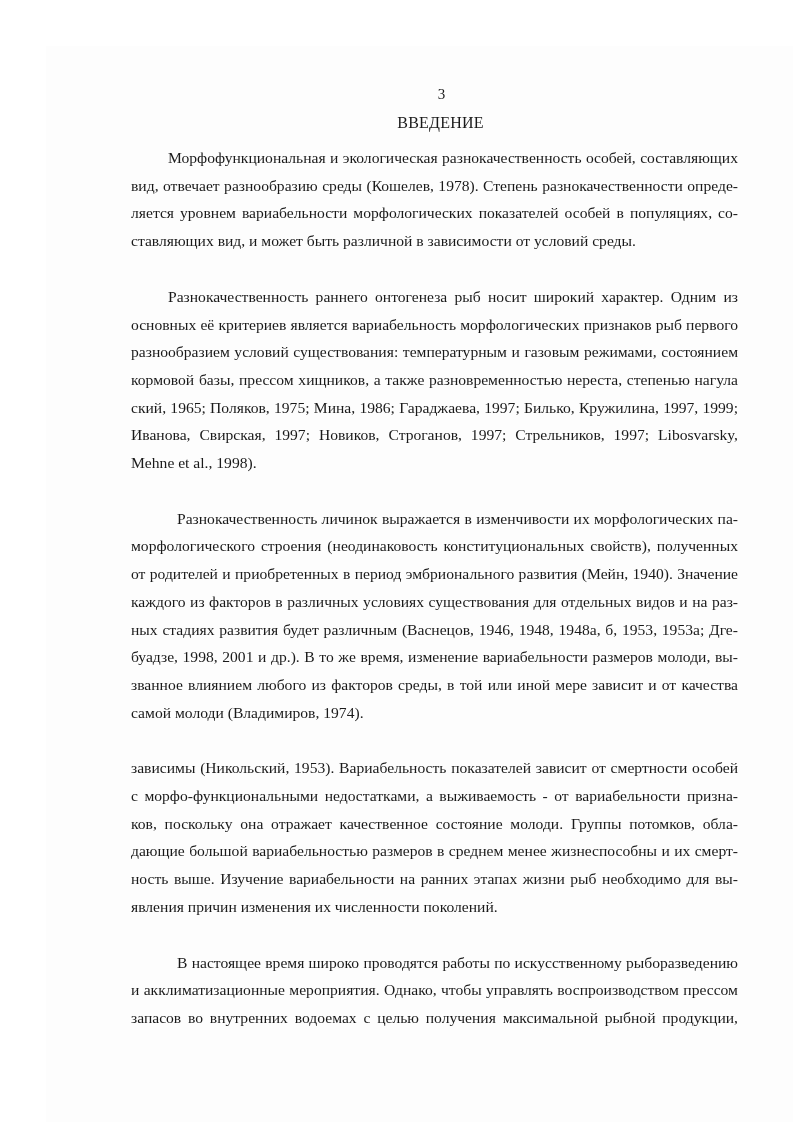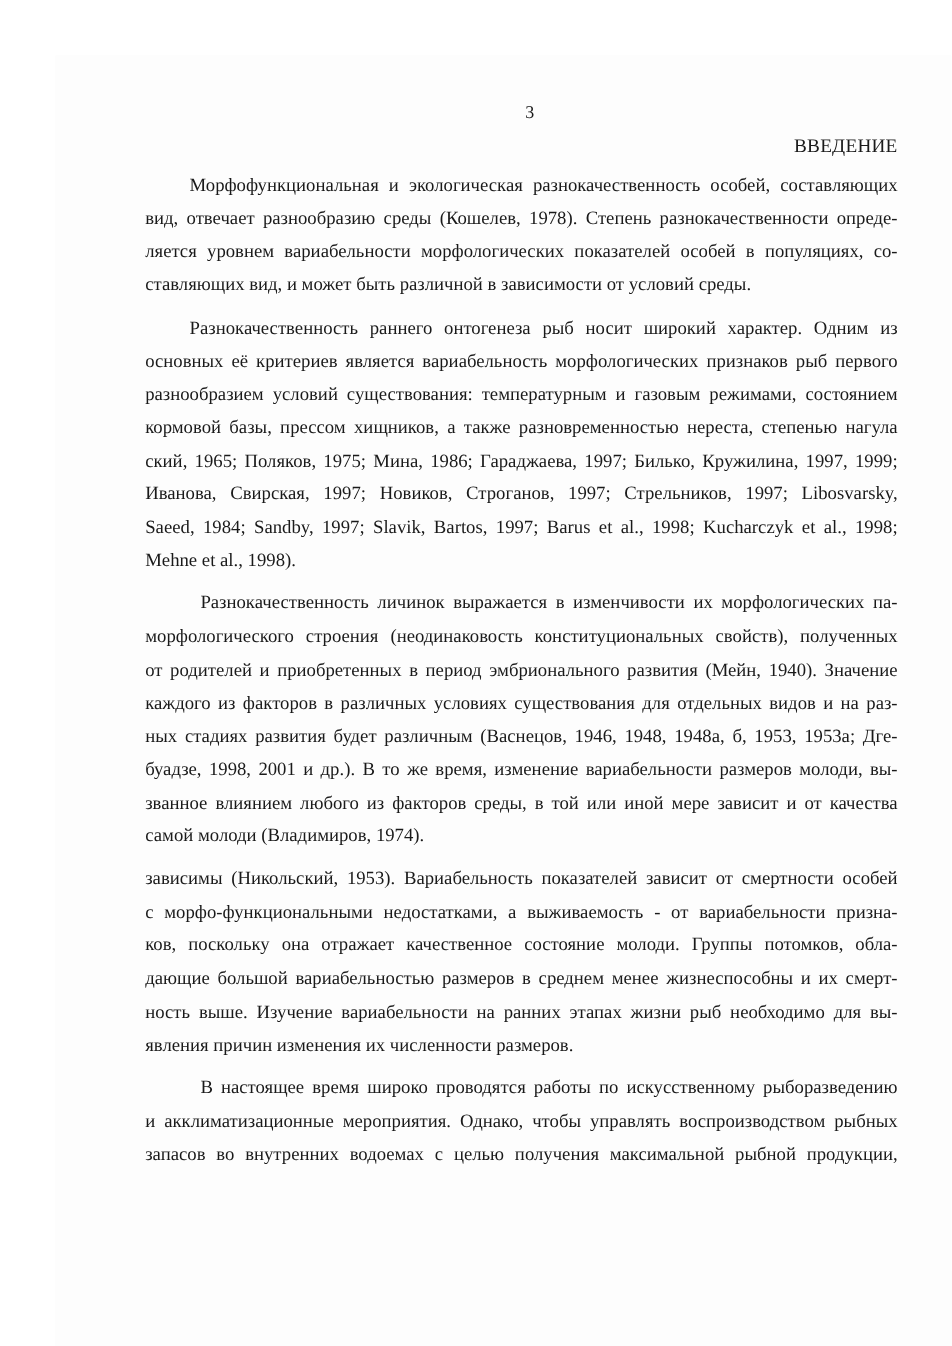--- a/index.html
+++ b/index.html
@@ -30,33 +30,33 @@
       width: 627px;
     }
     .page-number {
       text-align: center;
       font-size: 15px;
       line-height: 20px;
       height: 20px;
       margin-left: 14px;
     }
     .heading {
-      text-align: right;
+      text-align: center;
       font-size: 16px;
       line-height: 22px;
       margin-top: 8px;
       margin-bottom: 7px;
       letter-spacing: 0.2px;
       margin-left: 12px;
     }
     .para {
       font-size: 15.6px;
       line-height: 27.7px;
       text-align: justify;
-      margin: 0;
+      margin: 10px;
     }
     .para .line {
       display: block;
       text-align: justify;
       text-align-last: justify;
       white-space: nowrap;
       overflow: visible;
     }
     .para .line.last {
       text-align-last: left;
@@ -88,21 +88,20 @@
   </p>
   <div class="gap"></div>
 
   <p class="para">
     <span class="line indent">Разнокачественность раннего онтогенеза рыб носит широкий характер. Одним из</span>
     <span class="line">основных её критериев является вариабельность морфологических признаков рыб первого</span>
     <span class="line">разнообразием условий существования: температурным и газовым режимами, состоянием</span>
     <span class="line">кормовой базы, прессом хищников, а также разновременностью нереста, степенью нагула</span>
     <span class="line">ский, 1965; Поляков, 1975; Мина, 1986; Гараджаева, 1997; Билько, Кружилина, 1997, 1999;</span>
     <span class="line">Иванова, Свирская, 1997; Новиков, Строганов, 1997; Стрельников, 1997; Libosvarsky,</span>
-    <span class="line">Saeed, 1984; Sandby, 1997; Slavik, Bartos, 1997; Barus et al., 1998; Kucharczyk et al., 1998;</span>
     <span class="line last">Mehne et al., 1998).</span>
   </p>
   <div class="gap"></div>
 
   <p class="para">
     <span class="line indent-deep">Разнокачественность личинок выражается в изменчивости их морфологических па-</span>
     <span class="line">морфологического строения (неодинаковость конституциональных свойств), полученных</span>
     <span class="line">от родителей и приобретенных в период эмбрионального развития (Мейн, 1940). Значение</span>
     <span class="line">каждого из факторов в различных условиях существования для отдельных видов и на раз-</span>
     <span class="line">ных стадиях развития будет различным (Васнецов, 1946, 1948, 1948а, б, 1953, 1953а; Дге-</span>
@@ -111,22 +110,22 @@
     <span class="line last">самой молоди (Владимиров, 1974).</span>
   </p>
   <div class="gap"></div>
 
   <p class="para">
     <span class="line">зависимы (Никольский, 1953). Вариабельность показателей зависит от смертности особей</span>
     <span class="line">с морфо-функциональными недостатками, а выживаемость - от вариабельности призна-</span>
     <span class="line">ков, поскольку она отражает качественное состояние молоди. Группы потомков, обла-</span>
     <span class="line">дающие большой вариабельностью размеров в среднем менее жизнеспособны и их смерт-</span>
     <span class="line">ность выше. Изучение вариабельности на ранних этапах жизни рыб необходимо для вы-</span>
-    <span class="line last">явления причин изменения их численности размеров.</span>
+    <span class="line last">явления причин изменения их численности поколений.</span>
   </p>
   <div class="gap"></div>
 
   <p class="para">
     <span class="line indent-deep">В настоящее время широко проводятся работы по искусственному рыборазведению</span>
-    <span class="line">и акклиматизационные мероприятия. Однако, чтобы управлять воспроизводством рыбных</span>
+    <span class="line">и акклиматизационные мероприятия. Однако, чтобы управлять воспроизводством прессом</span>
     <span class="line">запасов во внутренних водоемах с целью получения максимальной рыбной продукции,</span>
   </p>
 </div>
 
 </body></html>

